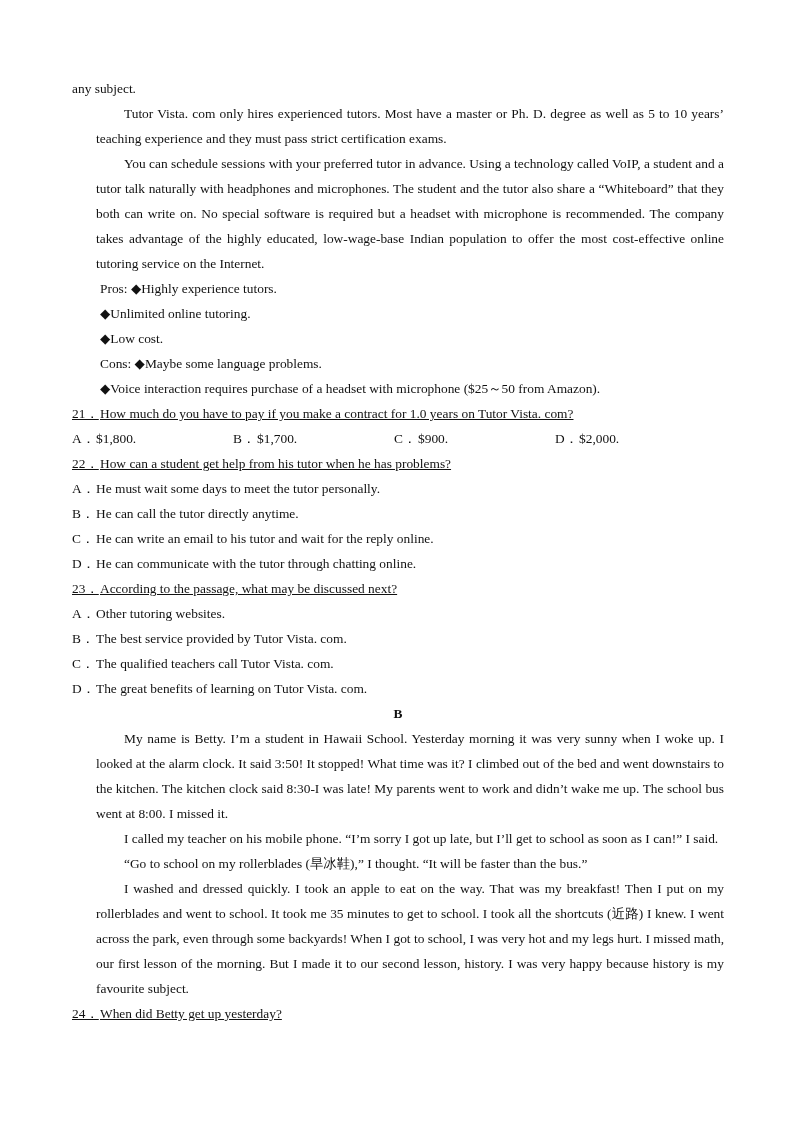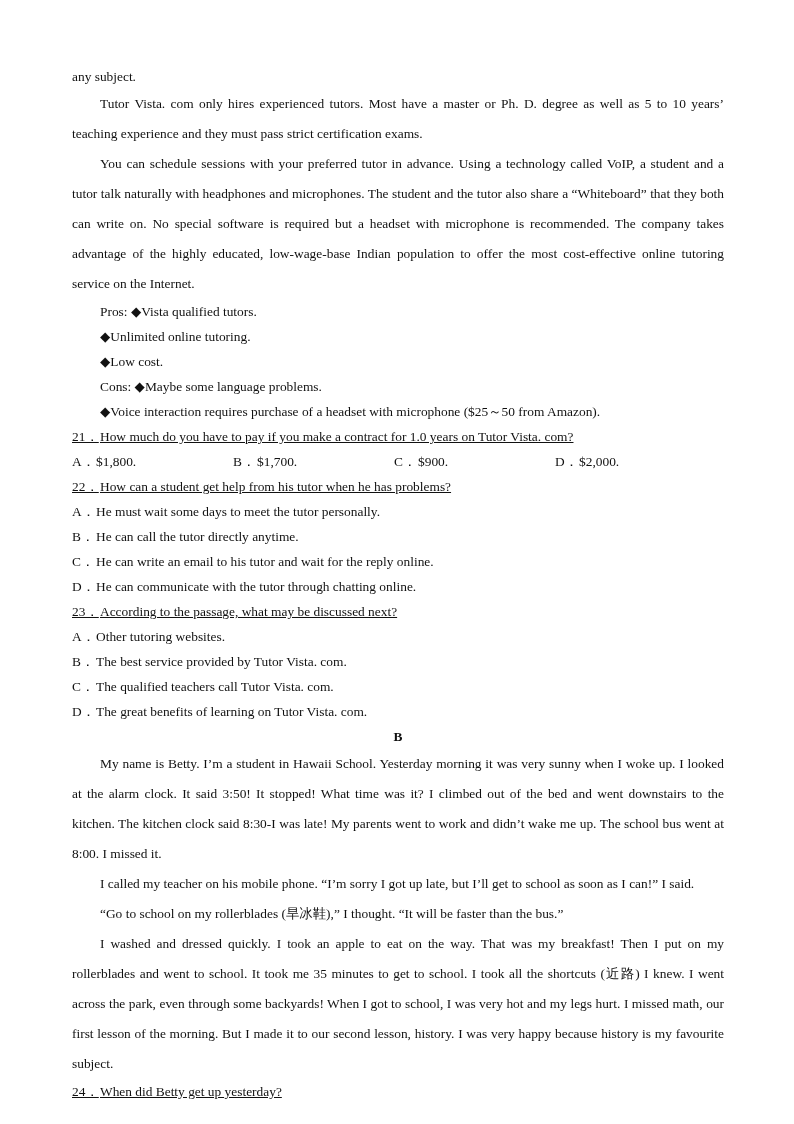--- a/index.html
+++ b/index.html
@@ -1,41 +1,41 @@
 <!DOCTYPE html>
 <html><head>
 <meta charset="utf-8">
 <style>
   html, body { margin: 0; padding: 0; background: #ffffff; }
   body { width: 794px; height: 1124px; position: relative; overflow: hidden;
          font-family: "Liberation Serif", serif; color: #111; font-size: 13.4px; }
-  .page { position: absolute; left: 72px; top: 64px; width: 652px; }
+  .page { position: absolute; left: 72px; top: 76px; width: 652px; }
   .line { height: 25px; line-height: 25px; white-space: nowrap; }
-  .p { line-height: 30px; text-align: justify; text-align-last: left; }
+  .p { line-height: 25px; text-align: justify; text-align-last: left; margin-left: 24px; }
   .indent { text-indent: 28px; }
   .ind-line { padding-left: 28px; }
   .q { display: flex; text-decoration: underline; }
   .q .num { width: 28px; }
   .opt { display: flex; }
   .opt .lab { width: 24px; }
   .opts-row { display: flex; height: 25px; line-height: 25px; }
   .opts-row .cell { width: 161px; display: flex; }
   .opts-row .cell .lab { width: 24px; }
   .section-head { text-align: center; font-weight: bold; height: 25px; line-height: 25px; }
 </style>
 </head>
 <body>
 
 <div class="page">
 
   <div class="line">any subject.</div>
   <div class="p indent">Tutor Vista. com only hires experienced tutors. Most have a master or Ph. D. degree as well as 5 to 10 years’ teaching experience and they must pass strict certification exams.</div>
   <div class="p indent">You can schedule sessions with your preferred tutor in advance. Using a technology called VoIP, a student and a tutor talk naturally with headphones and microphones. The student and the tutor also share a “Whiteboard” that they both can write on. No special software is required but a headset with microphone is recommended. The company takes advantage of the highly educated, low-wage-base Indian population to offer the most cost-effective online tutoring service on the Internet.</div>
 
-  <div class="line ind-line">Pros: ◆Vista qualified tutors.</div>
+  <div class="line ind-line">Pros: ◆Highly experience tutors.</div>
   <div class="line ind-line">◆Unlimited online tutoring.</div>
   <div class="line ind-line">◆Low cost.</div>
   <div class="line ind-line">Cons: ◆Maybe some language problems.</div>
   <div class="line ind-line">◆Voice interaction requires purchase of a headset with microphone ($25～50 from Amazon).</div>
 
   <div class="line q">
     <span class="num">21．</span>
     <span>How much do you have to pay if you make a contract for 1.0 years on Tutor Vista. com?</span>
   </div>
   <div class="opts-row">

